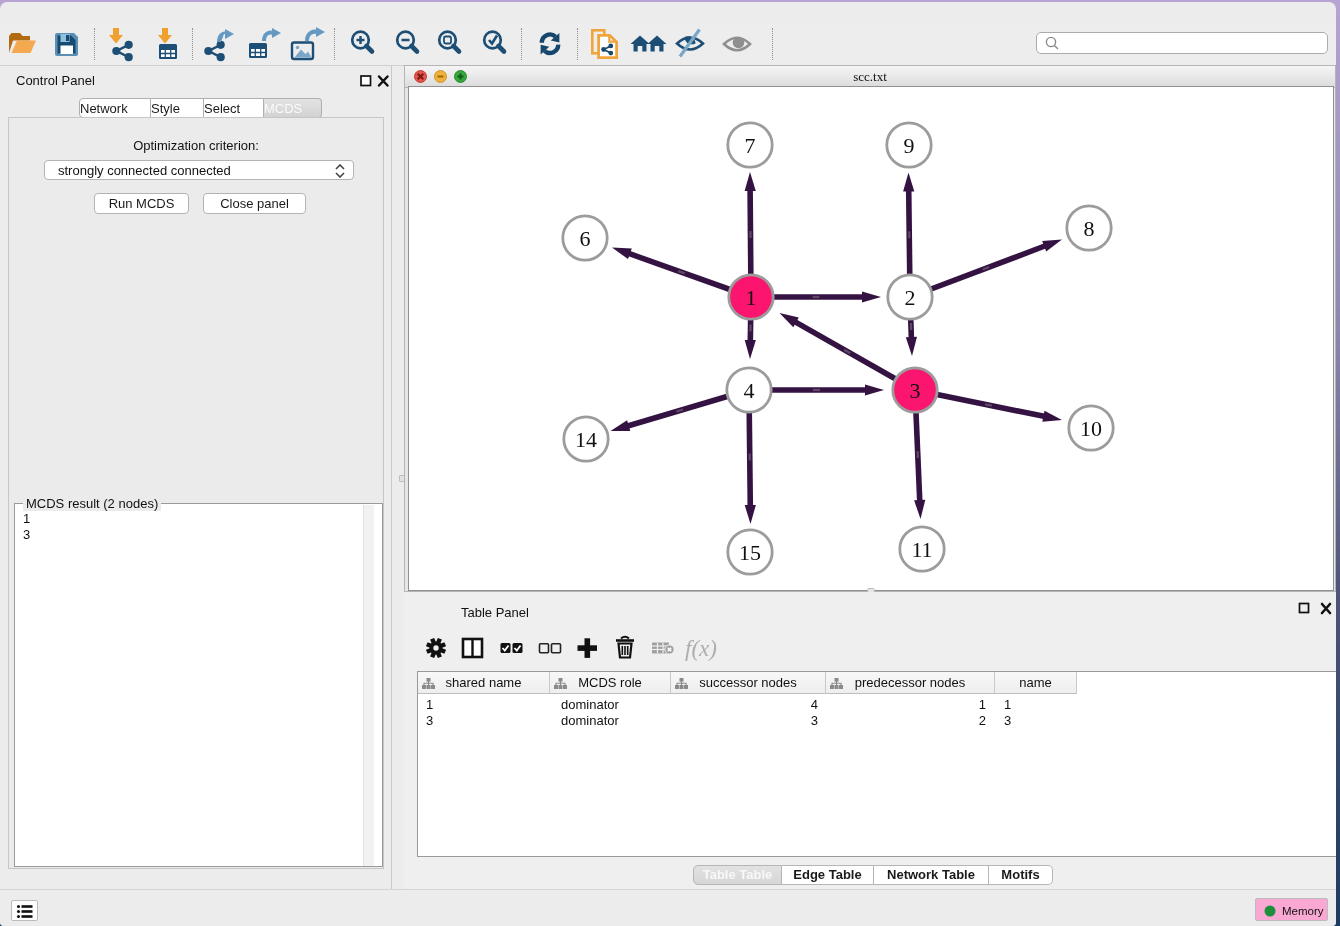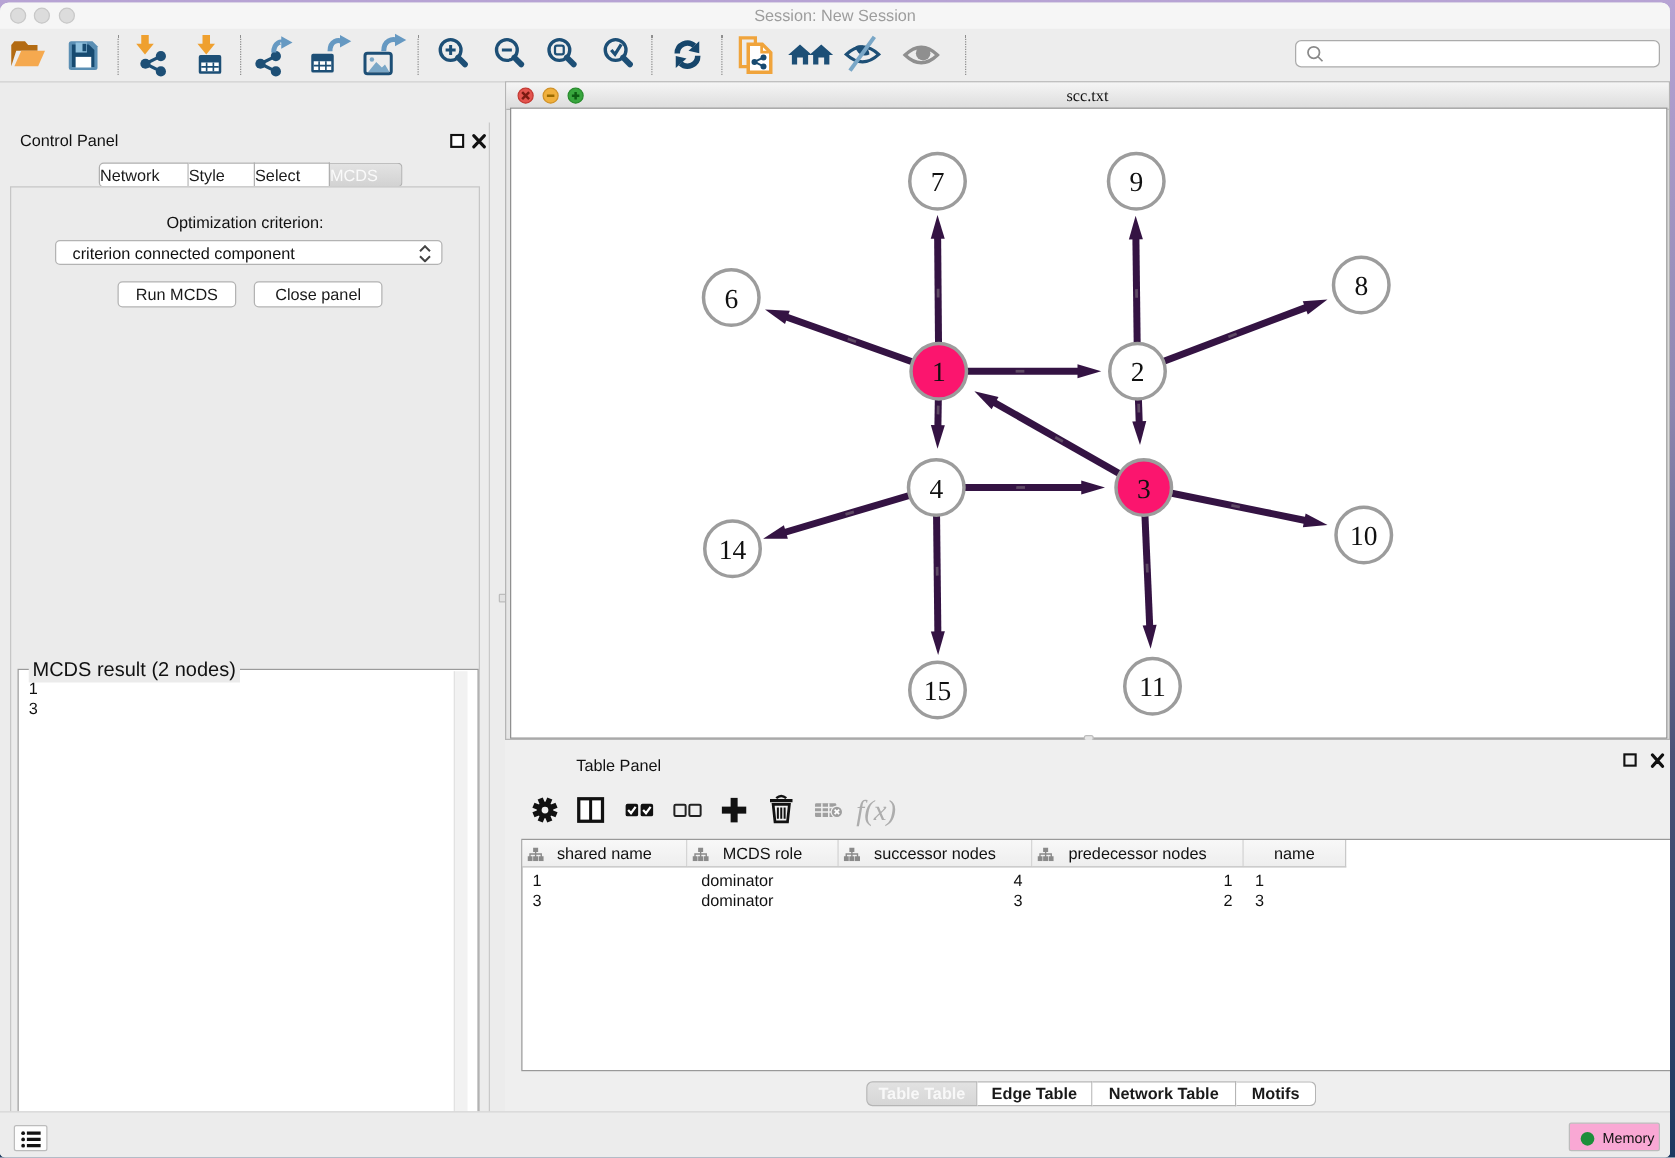--- a/index.html
+++ b/index.html
@@ -15,37 +15,37 @@
   #title-text{position:absolute;top:3px;left:0;width:100%;text-align:center;
               font-size:13px;color:#9d9d9d;}
   
   #toolbar{position:absolute;left:0;top:21px;width:100%;height:42px;background:#ededed;
            border-bottom:1px solid #cfcfcf;}
   .sep{position:absolute;top:5px;height:32px;width:0;border-left:1px dotted #8f8f8f;}
   #search{position:absolute;left:1036px;top:9px;width:292px;height:22px;background:#fff;
           border:1px solid #ababab;border-radius:5px;box-sizing:border-box;}
   
   #cpanel{position:absolute;left:0;top:64px;width:392px;height:823px;background:#ececec;
-          border-right:1px solid #c9c9c9;box-sizing:border-box;margin-top:32px;}
+          border-right:1px solid #c9c9c9;box-sizing:border-box;}
   #cp-title{position:absolute;left:16px;top:7px;font-size:13px;color:#111;}
   .tab{position:absolute;top:32px;height:20px;background:#fff;border:1px solid #b0b0b0;
        box-sizing:border-box;font-size:13px;color:#1a1a1a;
        line-height:19px;}
   #cp-body{position:absolute;left:8px;top:51px;width:376px;height:752px;background:#ebebeb;
            border:1px solid #c6c6c6;box-sizing:border-box;}
   #optlabel{position:absolute;left:0;top:20px;width:100%;text-align:center;font-size:13px;color:#111;}
   #optsel{position:absolute;left:35px;top:42px;width:310px;height:20px;background:#fff;
           border:1px solid #b3b3b3;border-radius:4px;box-sizing:border-box;}
   .btn{position:absolute;top:75px;height:21px;background:#fff;border:1px solid #b3b3b3;
        border-radius:4px;box-sizing:border-box;font-size:13px;color:#1a1a1a;text-align:center;
        line-height:19px;}
   #fieldset{position:absolute;left:5px;top:385px;width:369px;height:364px;background:#fff;
             border:1px solid #9a9a9a;box-sizing:border-box;}
   #fs-legend{position:absolute;left:8px;top:-8px;background:#ebebeb;padding:0 3px;
-             font-size:16px;color:#111;}
+             font-size:13px;color:#111;}
   #fs-scroll{position:absolute;right:8px;top:1px;width:10px;height:361px;background:#f2f2f2;
              border-left:1px solid #e2e2e2;}
   .fs-line{position:absolute;left:8px;font-size:13px;color:#111;}
   
   #vsplit-handle{position:absolute;left:399px;top:473px;width:6px;height:7px;background:#e2e2e2;
                  border:1px solid #bdbdbd;box-sizing:border-box;border-radius:1px;}
   #hsplit-handle{position:absolute;left:867px;top:586px;width:8px;height:5px;background:#e6e6e6;
                  border:1px solid #bdbdbd;box-sizing:border-box;border-radius:2px;}
   
   #netwin{position:absolute;left:404px;top:63px;width:932px;height:527px;
@@ -72,26 +72,20 @@
   #statusbar{position:absolute;left:0;top:887px;width:100%;height:37px;background:#ececec;
              border-top:1px solid #d5d5d5;}
   #listbtn{position:absolute;left:11px;top:10px;width:27px;height:21px;background:#fdfdfd;
            border:1px solid #bcbcbc;box-sizing:border-box;border-radius:2px;}
   #membtn{position:absolute;left:1255px;top:8px;width:73px;height:23px;background:#f9a8d4;
           border:1px solid #bcbcbc;box-sizing:border-box;border-radius:2px;font-size:13px;
           color:#111;}
 </style></head>
 <body>
 <div id="window">
-  <div id="titlebar">
-    <div class="tl" style="left:8px;"></div>
-    <div class="tl" style="left:27px;"></div>
-    <div class="tl" style="left:47px;"></div>
-    <div id="title-text">Session: New Session</div>
-  </div>
   <div id="toolbar">
     <div class="sep" style="left:94px;"></div>
     <div class="sep" style="left:192px;"></div>
     <div class="sep" style="left:334px;"></div>
     <div class="sep" style="left:521px;"></div>
     <div class="sep" style="left:577px;"></div>
     <div class="sep" style="left:772px;"></div>
     <svg id="tb-icons" width="780" height="42" style="position:absolute;left:0;top:0;">
 <path d="M9 30 L9 13 L11.5 10 L20 10 L22.5 13 L30 13 L30 17.5 L13 17.5 Z" fill="#b36b12"></path>
 <path d="M11.5 30 L17 17.5 L36 17.5 L30.5 30 Z" fill="#f5a94f"></path>
@@ -180,21 +174,21 @@
       <path d="M 21 2.5 L 29.5 11.5 M 29.5 2.5 L 21 11.5" stroke="#111" stroke-width="2.5" stroke-linecap="round"></path>
     </svg>
     <div class="tab" style="left:79px;width:72px;border-radius:4px 0 0 4px;">Network</div>
     <div class="tab" style="left:151px;width:53px;border-left:none;">Style</div>
     <div class="tab" style="left:204px;width:60px;border-left:none;">Select</div>
     <div class="tab" style="left:264px;width:58px;border-left:none;border-radius:0 4px 4px 0;
          background:linear-gradient(180deg,#e3e3e3,#d2d2d2);color:#fafafa;">MCDS</div>
     <div id="cp-body">
       <div id="optlabel">Optimization criterion:</div>
       <div id="optsel">
-        <span style="position:absolute;left:13px;top:2px;font-size:13px;color:#111;">criterion connected component</span>
+        <span style="position:absolute;left:13px;top:2px;font-size:13px;color:#111;">strongly connected connected</span>
         <svg width="12" height="14" style="position:absolute;right:7px;top:3px;">
           <path d="M 2 5 L 6 1 L 10 5" fill="none" stroke="#444" stroke-width="1.6"></path>
           <path d="M 2 9 L 6 13 L 10 9" fill="none" stroke="#444" stroke-width="1.6"></path>
         </svg>
       </div>
       <div class="btn" style="left:85px;width:95px;">Run MCDS</div>
       <div class="btn" style="left:194px;width:103px;">Close panel</div>
       <div id="fieldset">
         <div id="fs-legend">MCDS result (2 nodes)</div>
         <div class="fs-line" style="top:7px;">1</div>

